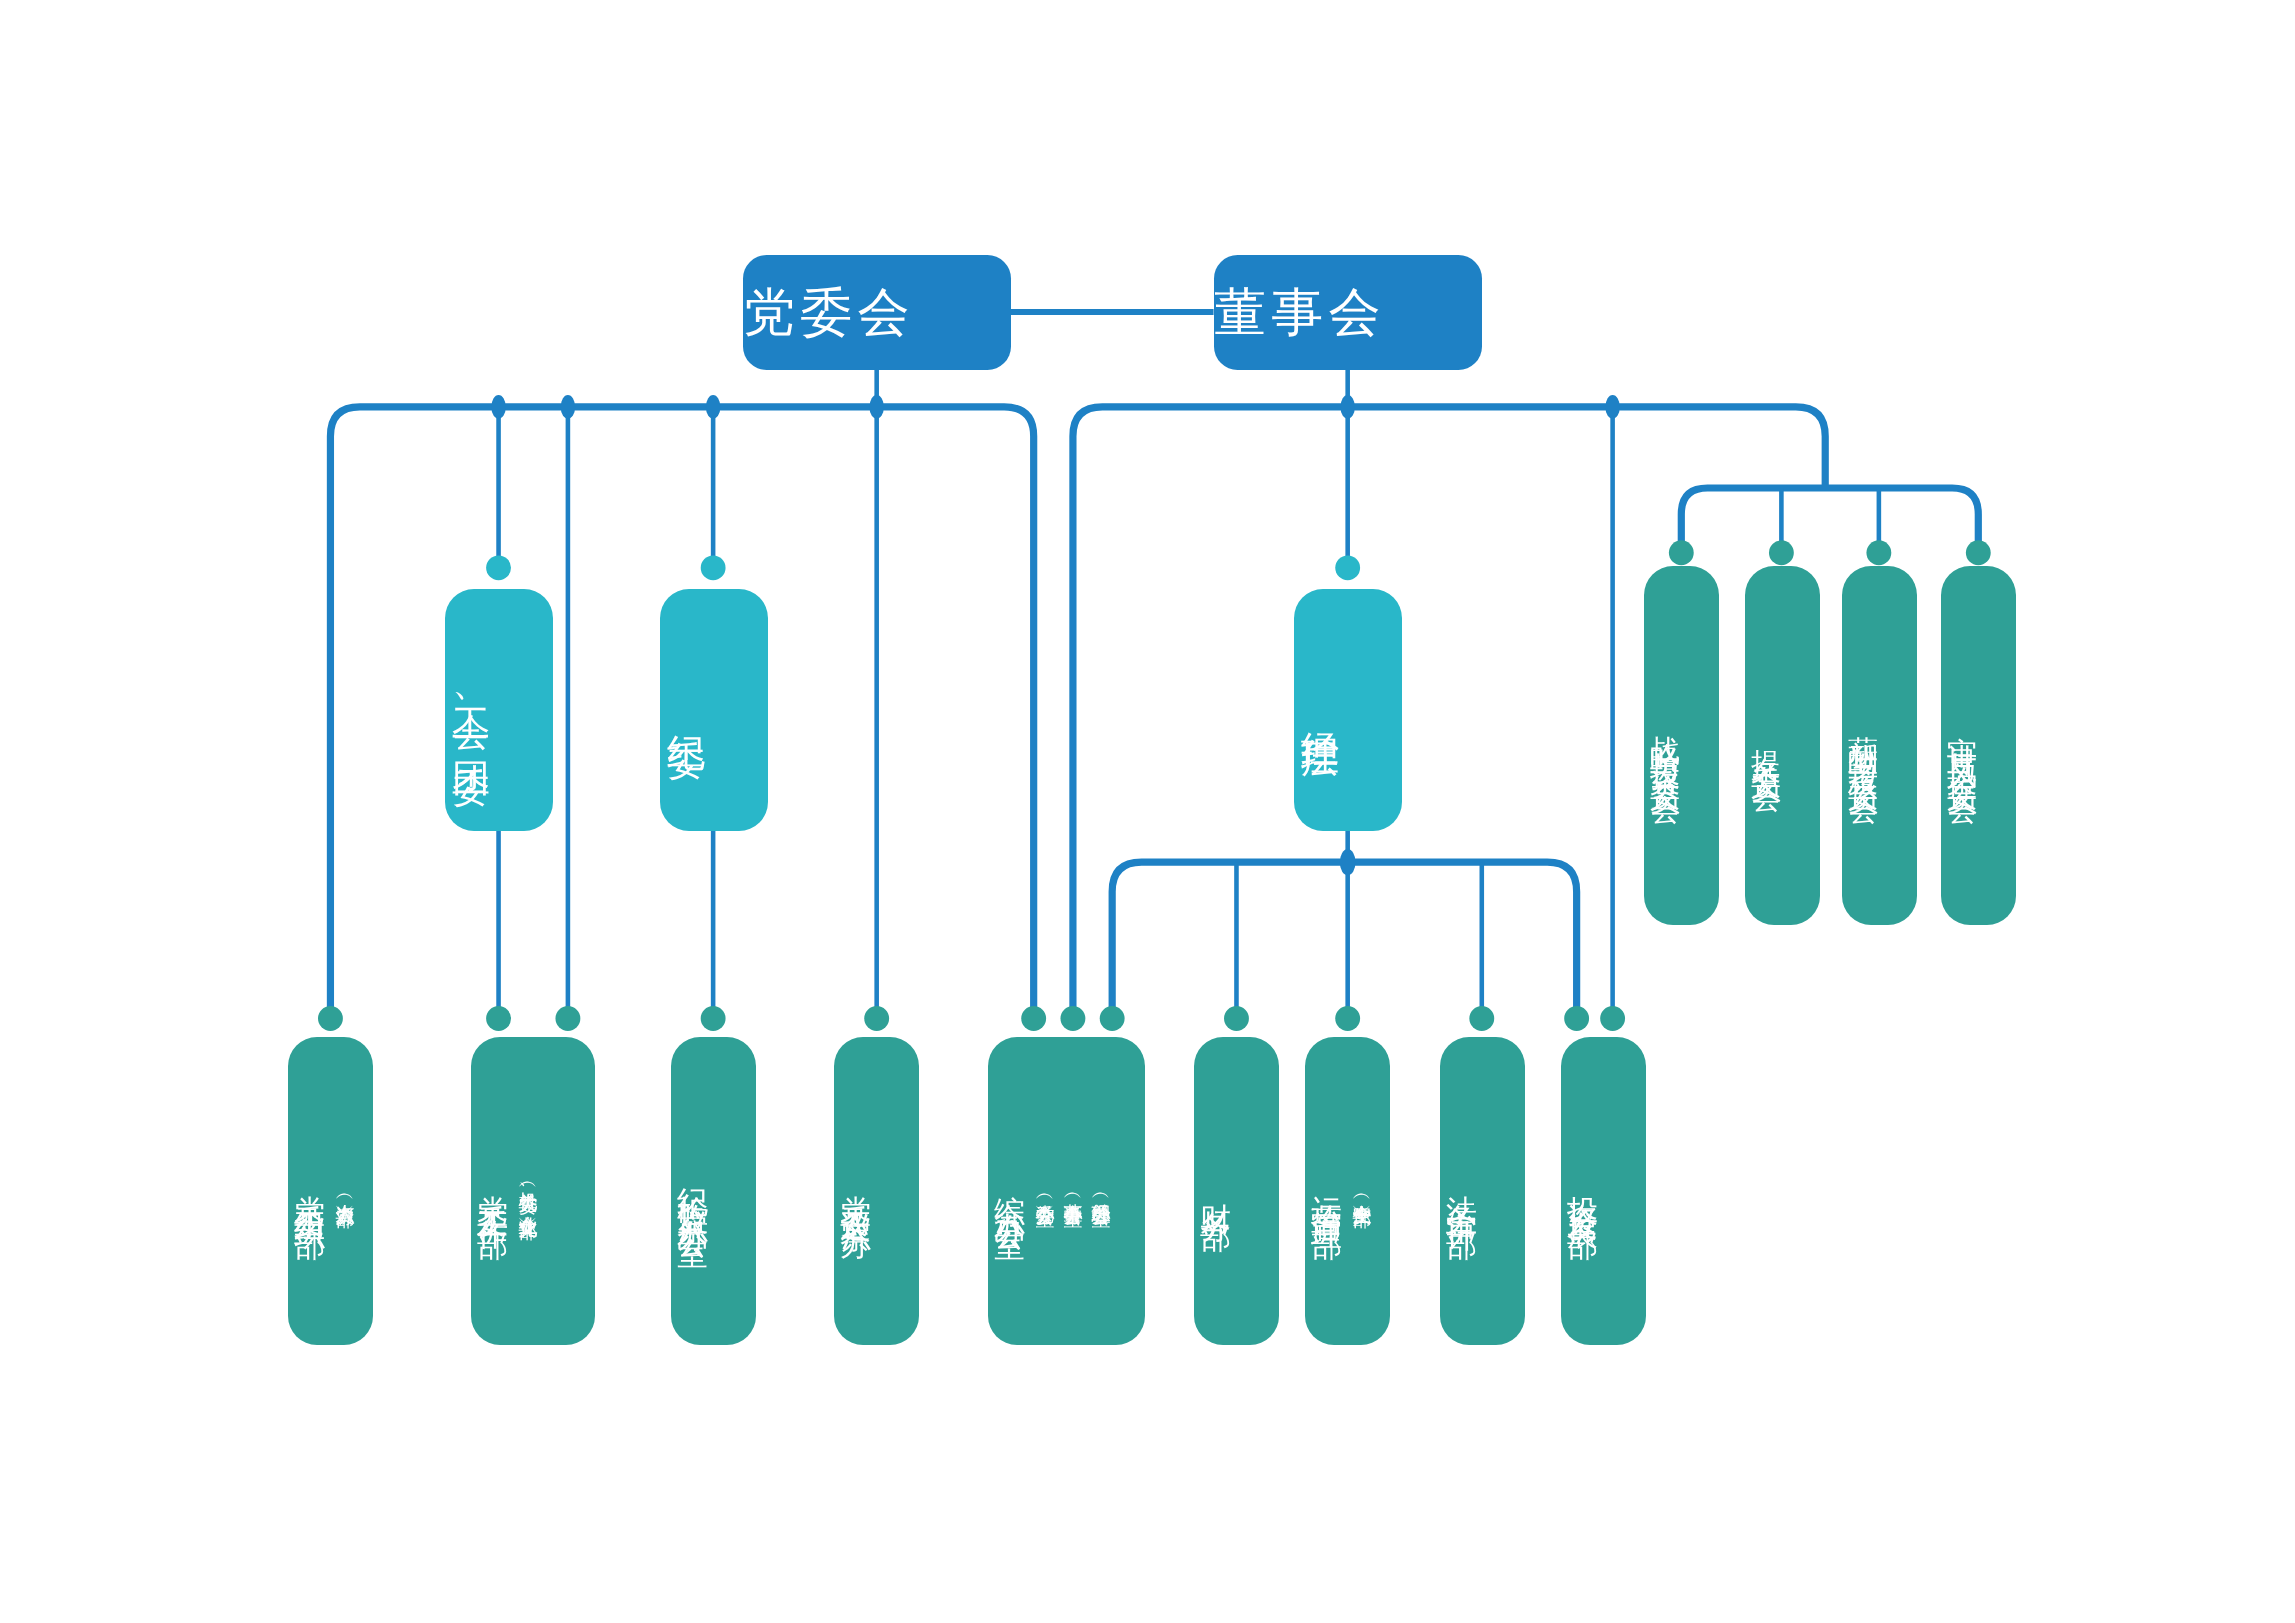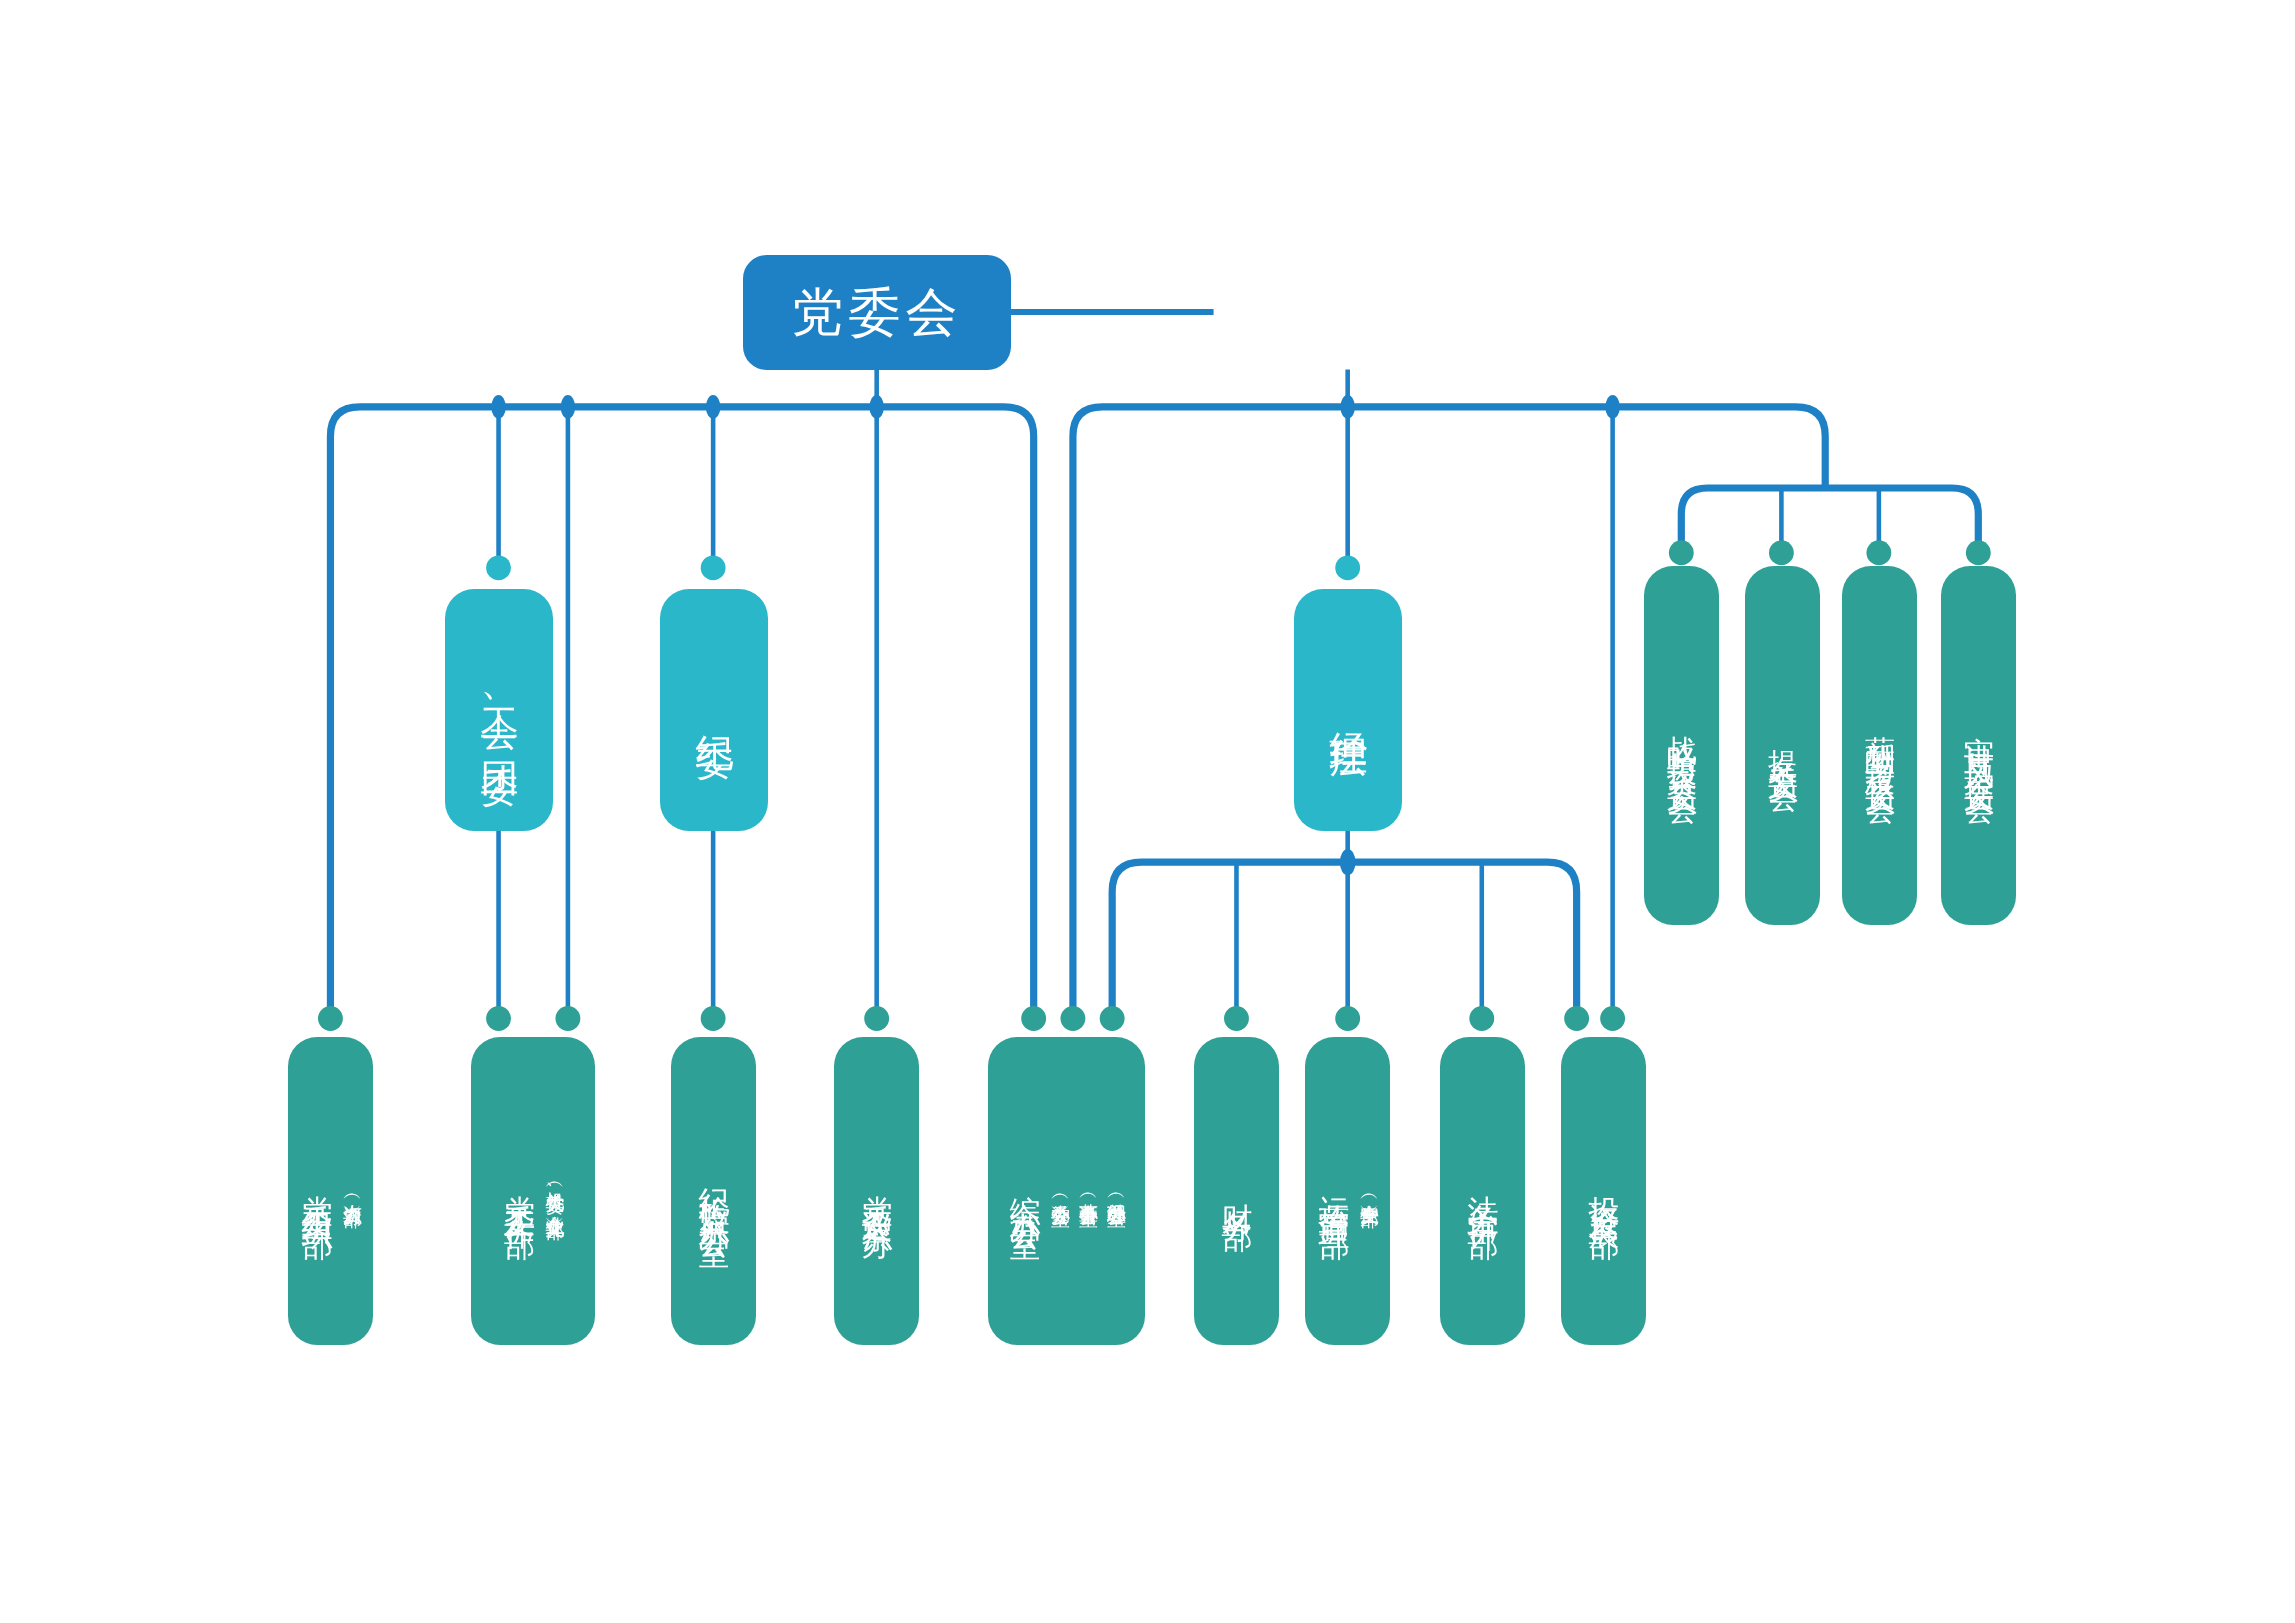--- a/index.html
+++ b/index.html
@@ -7,21 +7,21 @@
     position:relative;
     width:2295px;height:1623px;
     background:#ffffff;
     font-family:"Liberation Sans","DejaVu Sans",sans-serif;
     overflow:hidden;
   }
   svg.wires{position:absolute;left:0;top:0;width:2295px;height:1623px;}
 
   .box{
     position:absolute;
-    display:flex;align-items:center;justify-content:center;
+    display:flex;align-items:center;justify-content:flex-start;
     color:#ffffff;
     box-sizing:border-box;
   }
   .blue{background:#1E81C5;border-radius:23.6px;}
   .bright{background:#29B7C9;border-radius:29px;}
   .dark{background:#2FA096;border-radius:29px;}
 
   .topbox{top:255px;width:268px;height:115px;font-size:52px;letter-spacing:5.2px;}
   .midbox{top:589px;height:242px;}
   .combox{top:566px;width:75px;height:359px;}
@@ -101,20 +101,23 @@
       <circle cx="2060" cy="1557" r="19"></circle>
       <circle cx="2265" cy="1557" r="19"></circle>
       <circle cx="2410" cy="1557" r="19"></circle>
       <circle cx="2465" cy="1557" r="19"></circle>
     </g>
   </svg>
 
   <div class="box blue topbox" style="left:743px;">
     <span>党委会</span>
   </div>
+  <div class="box blue topbox" style="left:1214px;">
+    <span>董事会</span>
+  </div>
 
   <div class="box bright midbox" style="left:445px;width:108px;">
     <span class="vt">工会、团委</span>
   </div>
   <div class="box bright midbox" style="left:660px;width:108px;">
     <span class="vt">纪委</span>
   </div>
   <div class="box bright midbox" style="left:1294px;width:108px;">
     <span class="vt">经理层</span>
   </div>

